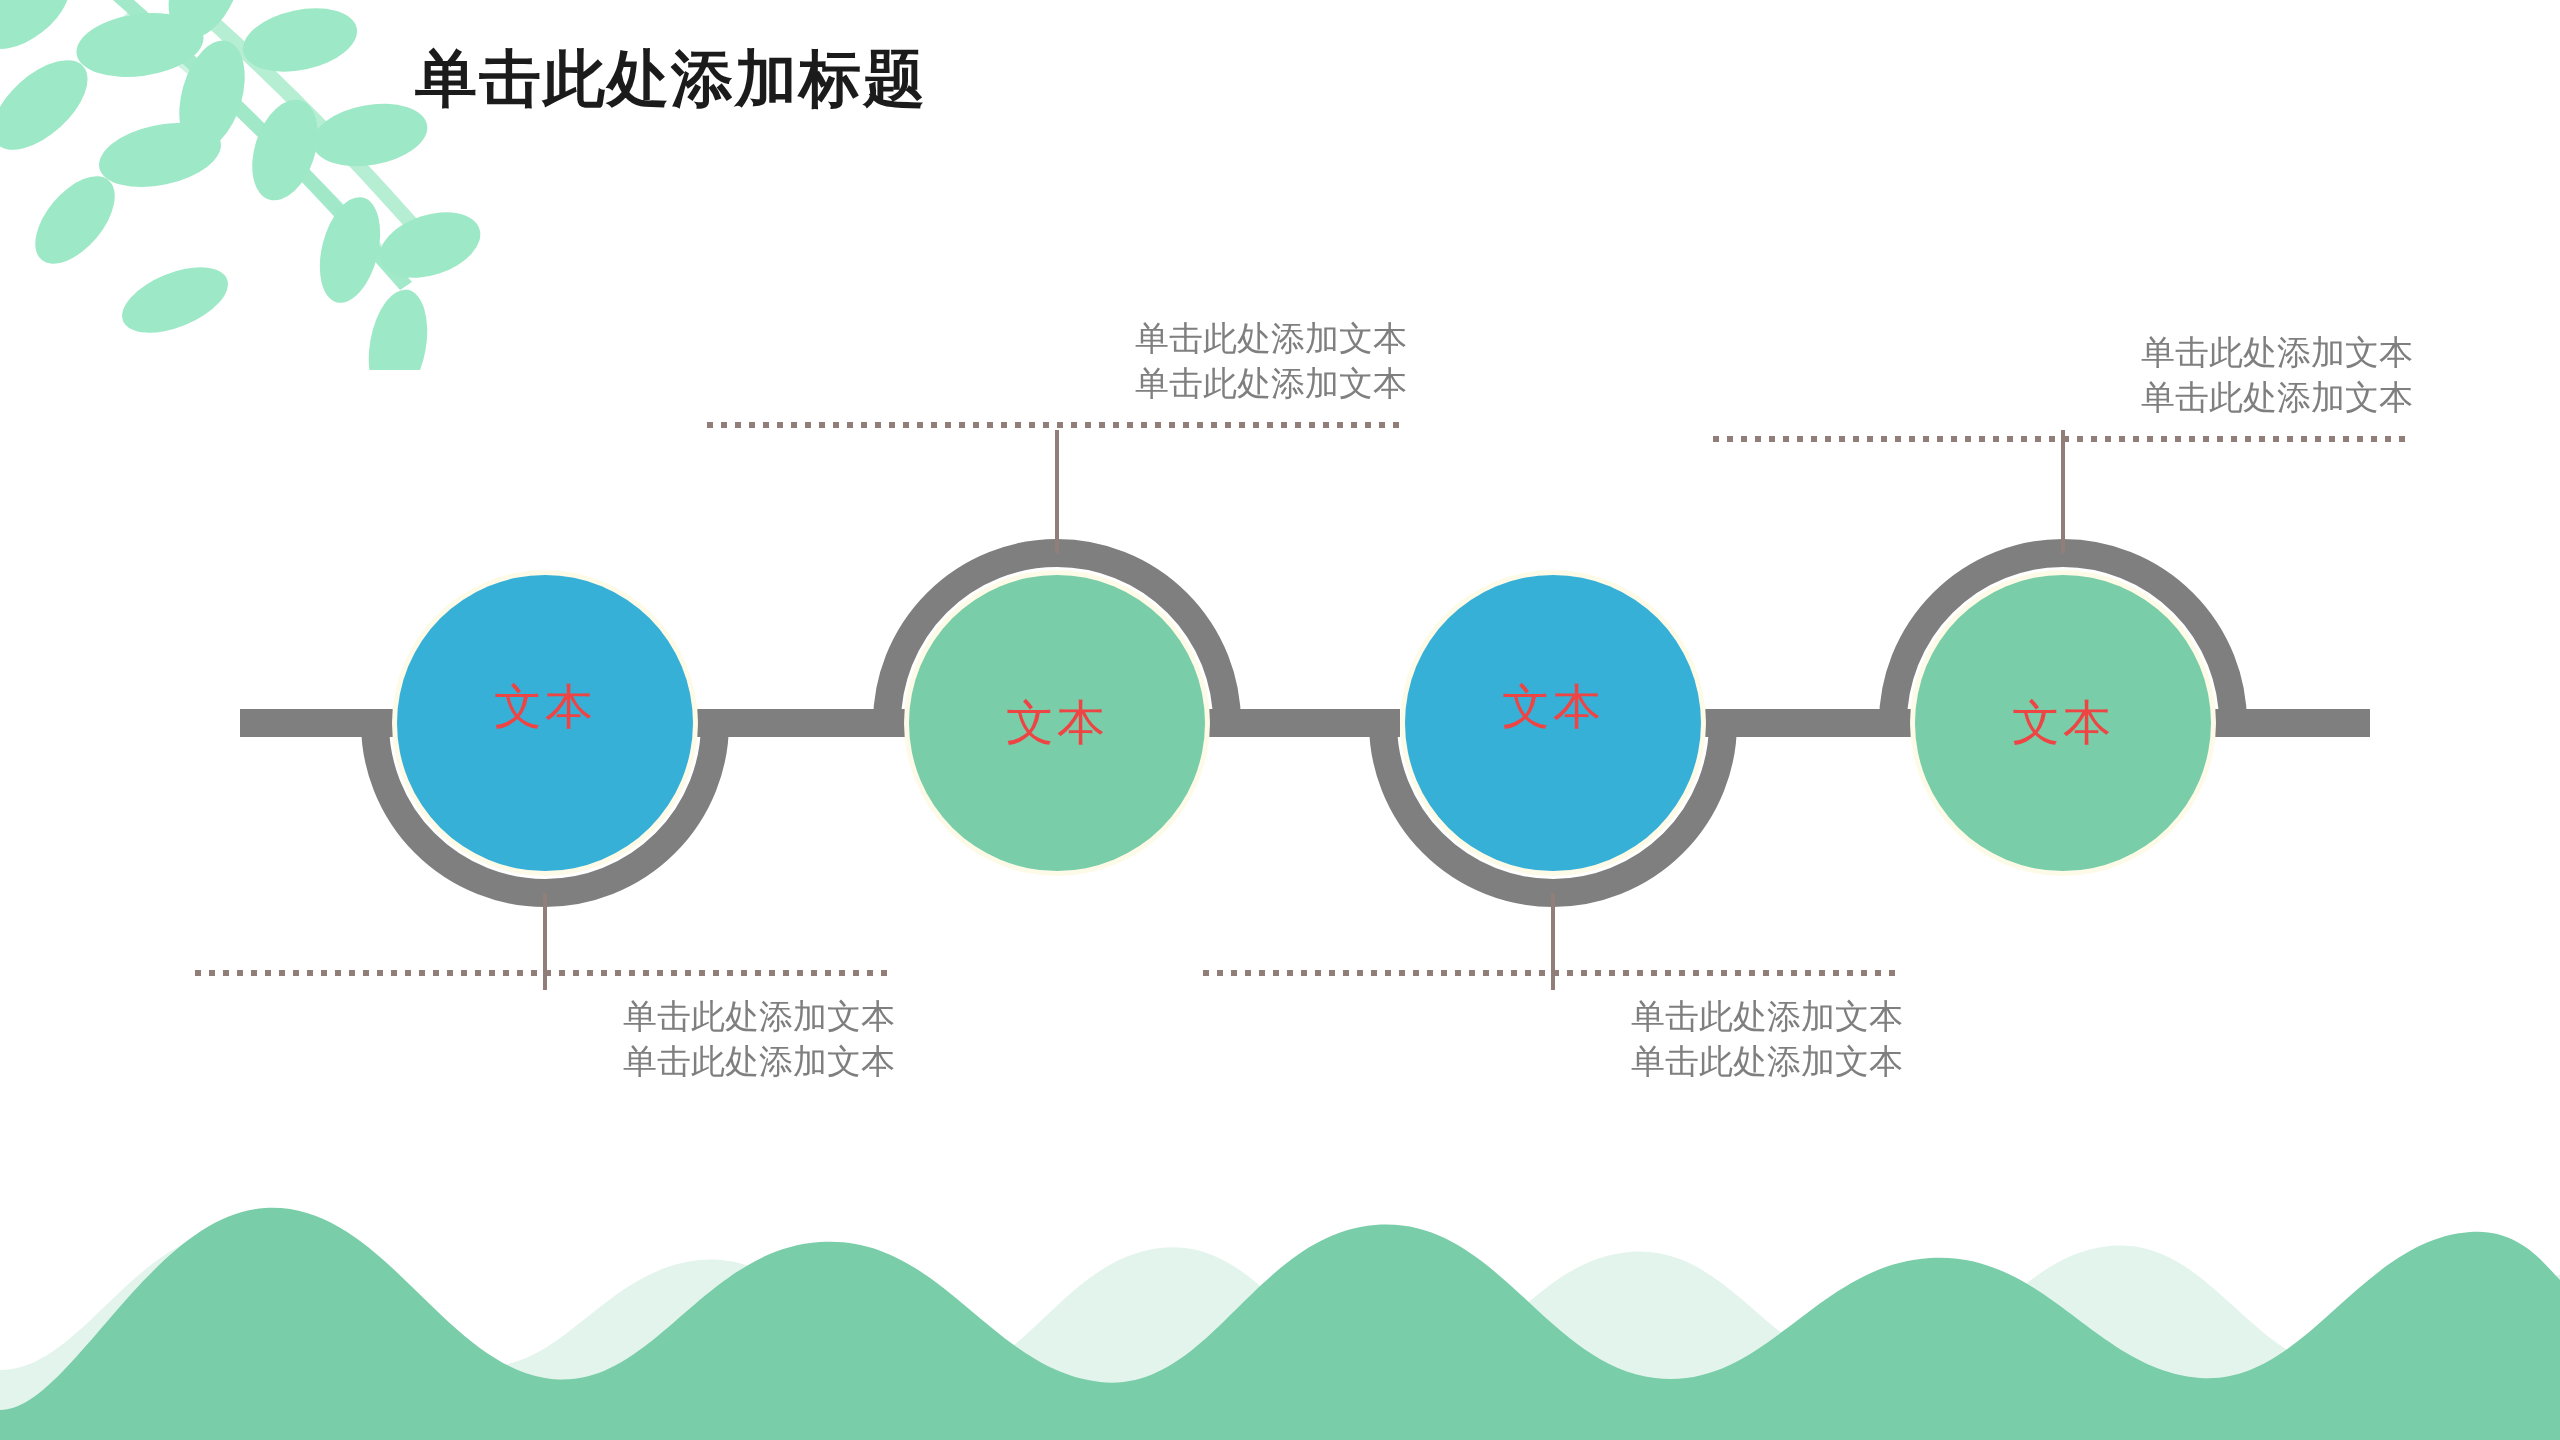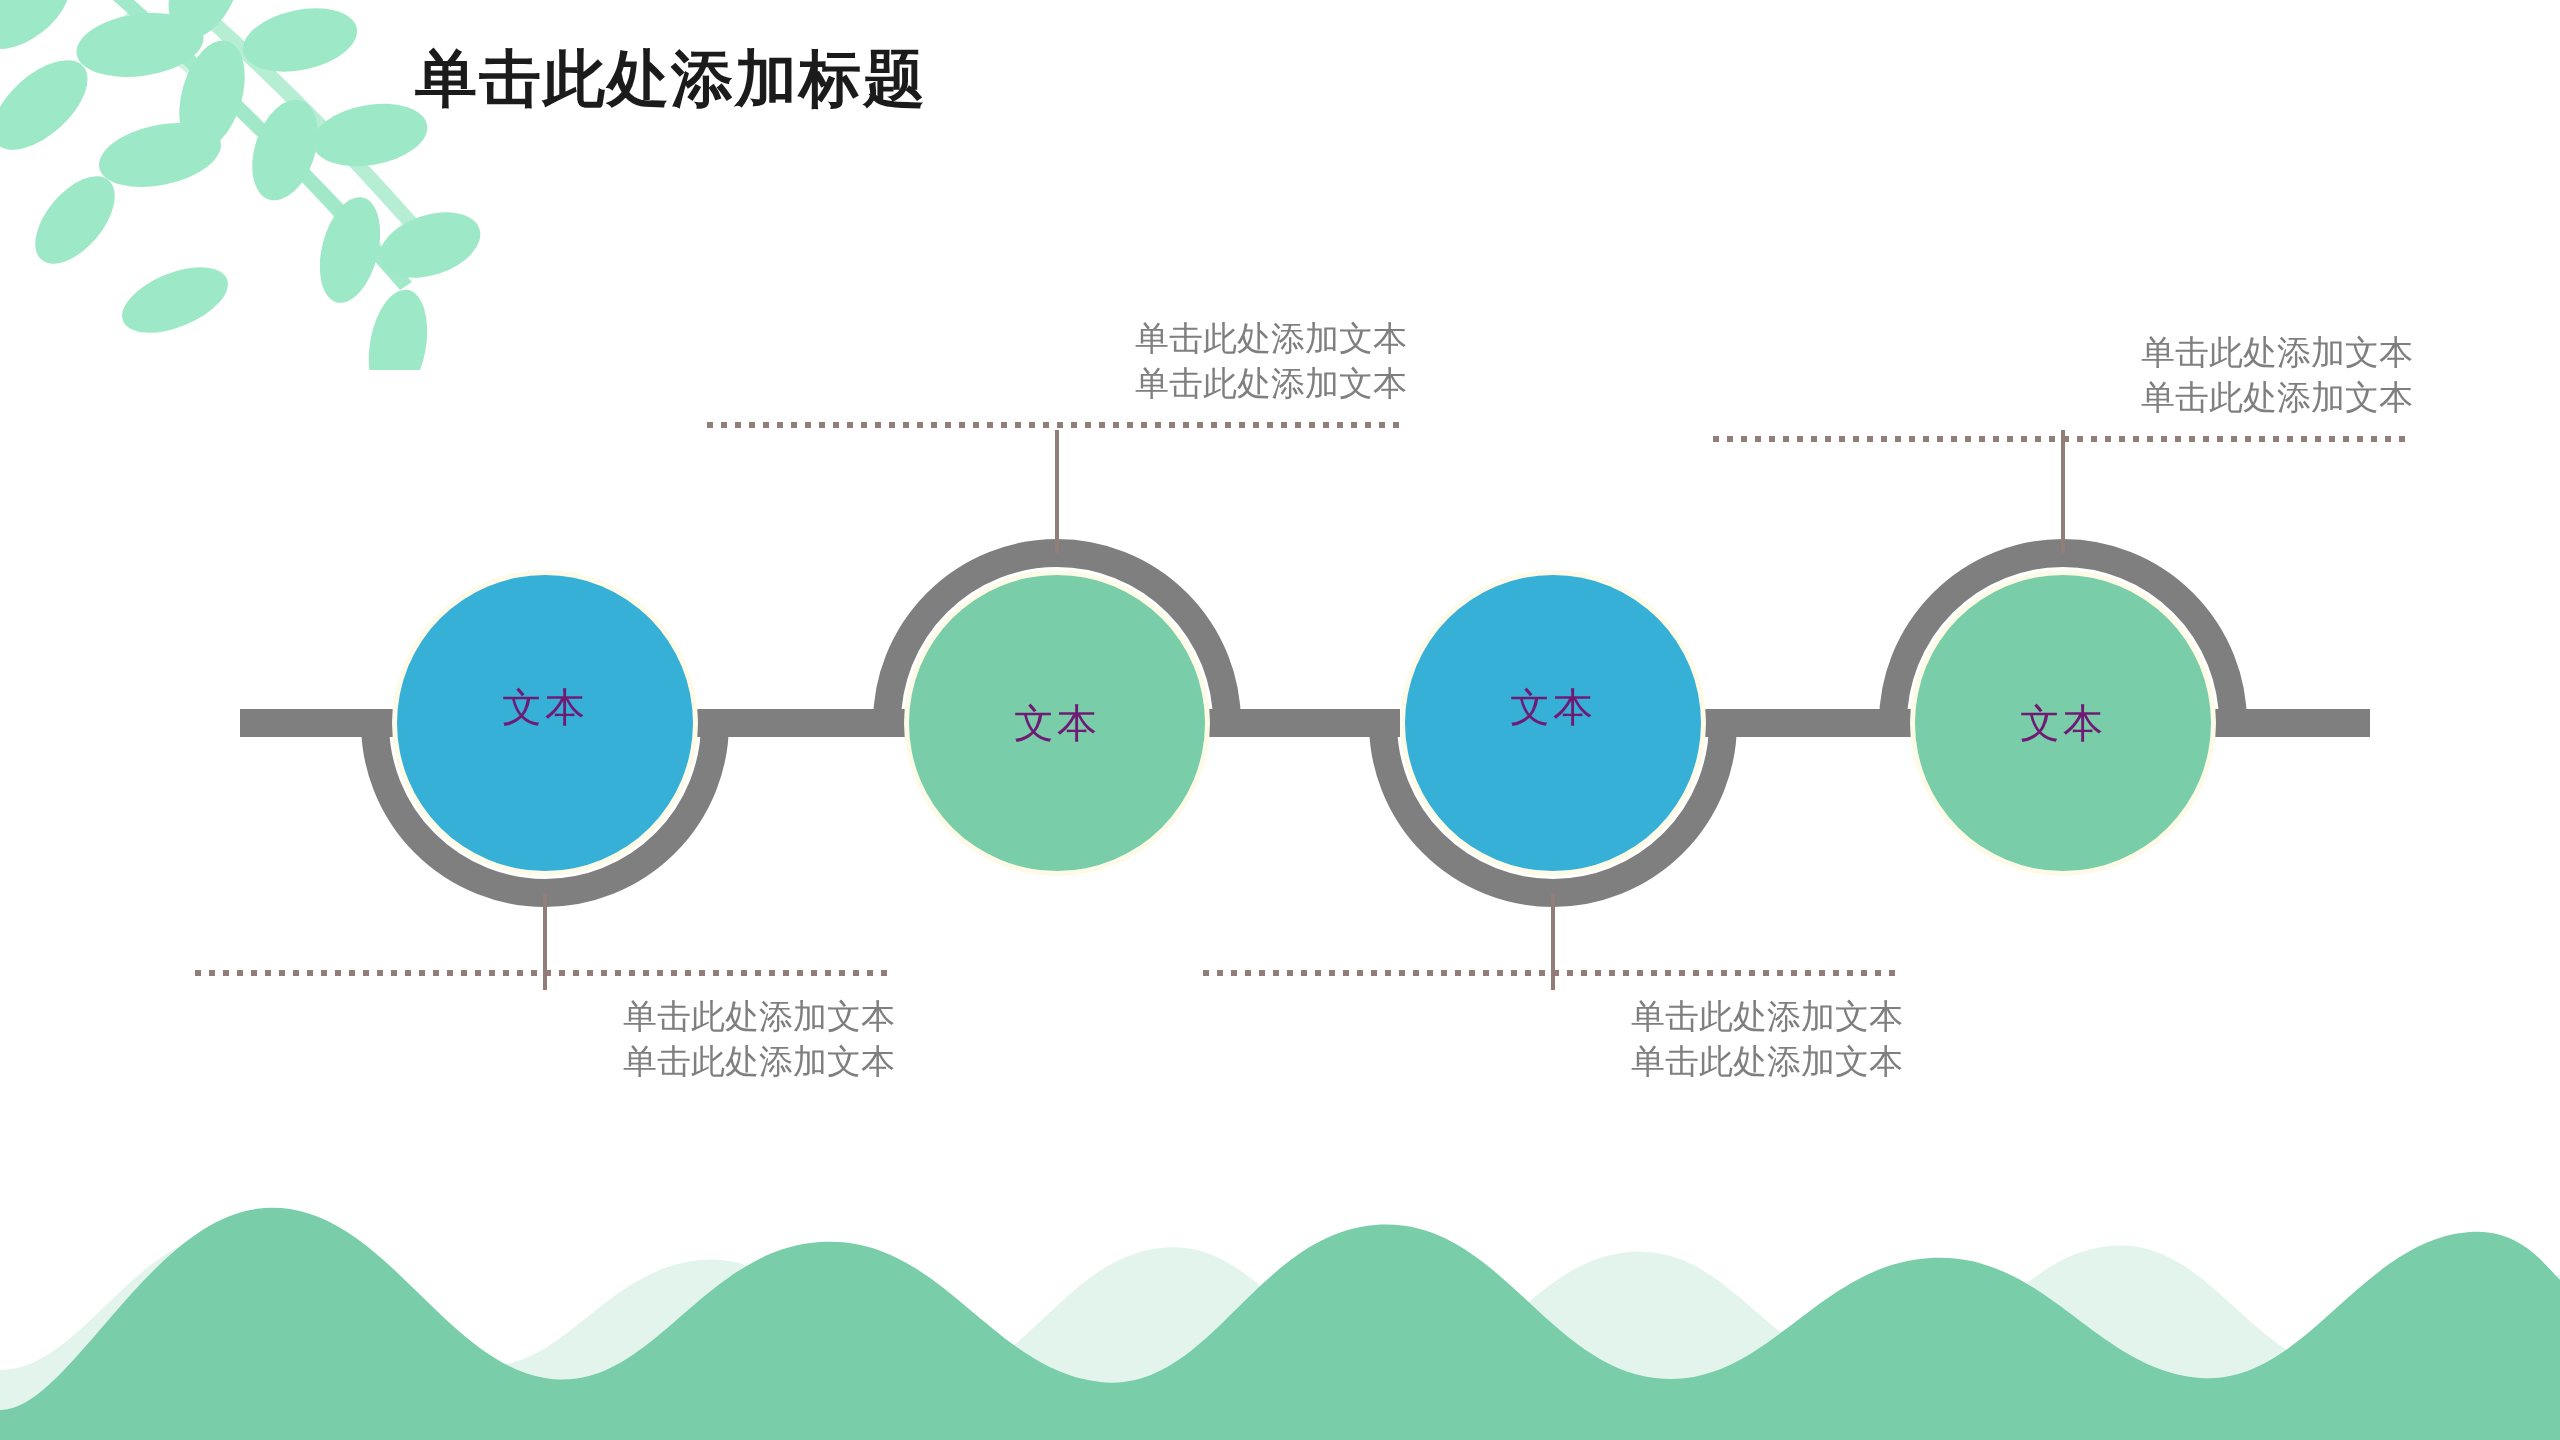--- a/index.html
+++ b/index.html
@@ -17,21 +17,21 @@
     position:absolute;left:415px;top:45px;
     font-size:62px;font-weight:bold;color:#1b1b1b;letter-spacing:2px;
     white-space:nowrap;line-height:1.1;
   }
 
   
   .diagram{position:absolute;left:0;top:430px;width:2560px;height:560px;}
 
   
   .node-label{
-    position:absolute;color:#701a75;font-size:40px;line-height:1;
+    position:absolute;color:#ef4444;font-size:48px;line-height:1;
     letter-spacing:3px;white-space:nowrap;
     transform:translate(-50%,-50%);
     font-family:"Liberation Sans","DejaVu Sans",sans-serif;
   }
 
   
   .caption{position:absolute;width:700px;text-align:right;}
   .caption .line{
     color:#7f7f7f;font-size:34px;line-height:1.32;white-space:nowrap;
     font-family:"Liberation Sans","DejaVu Sans",sans-serif;

